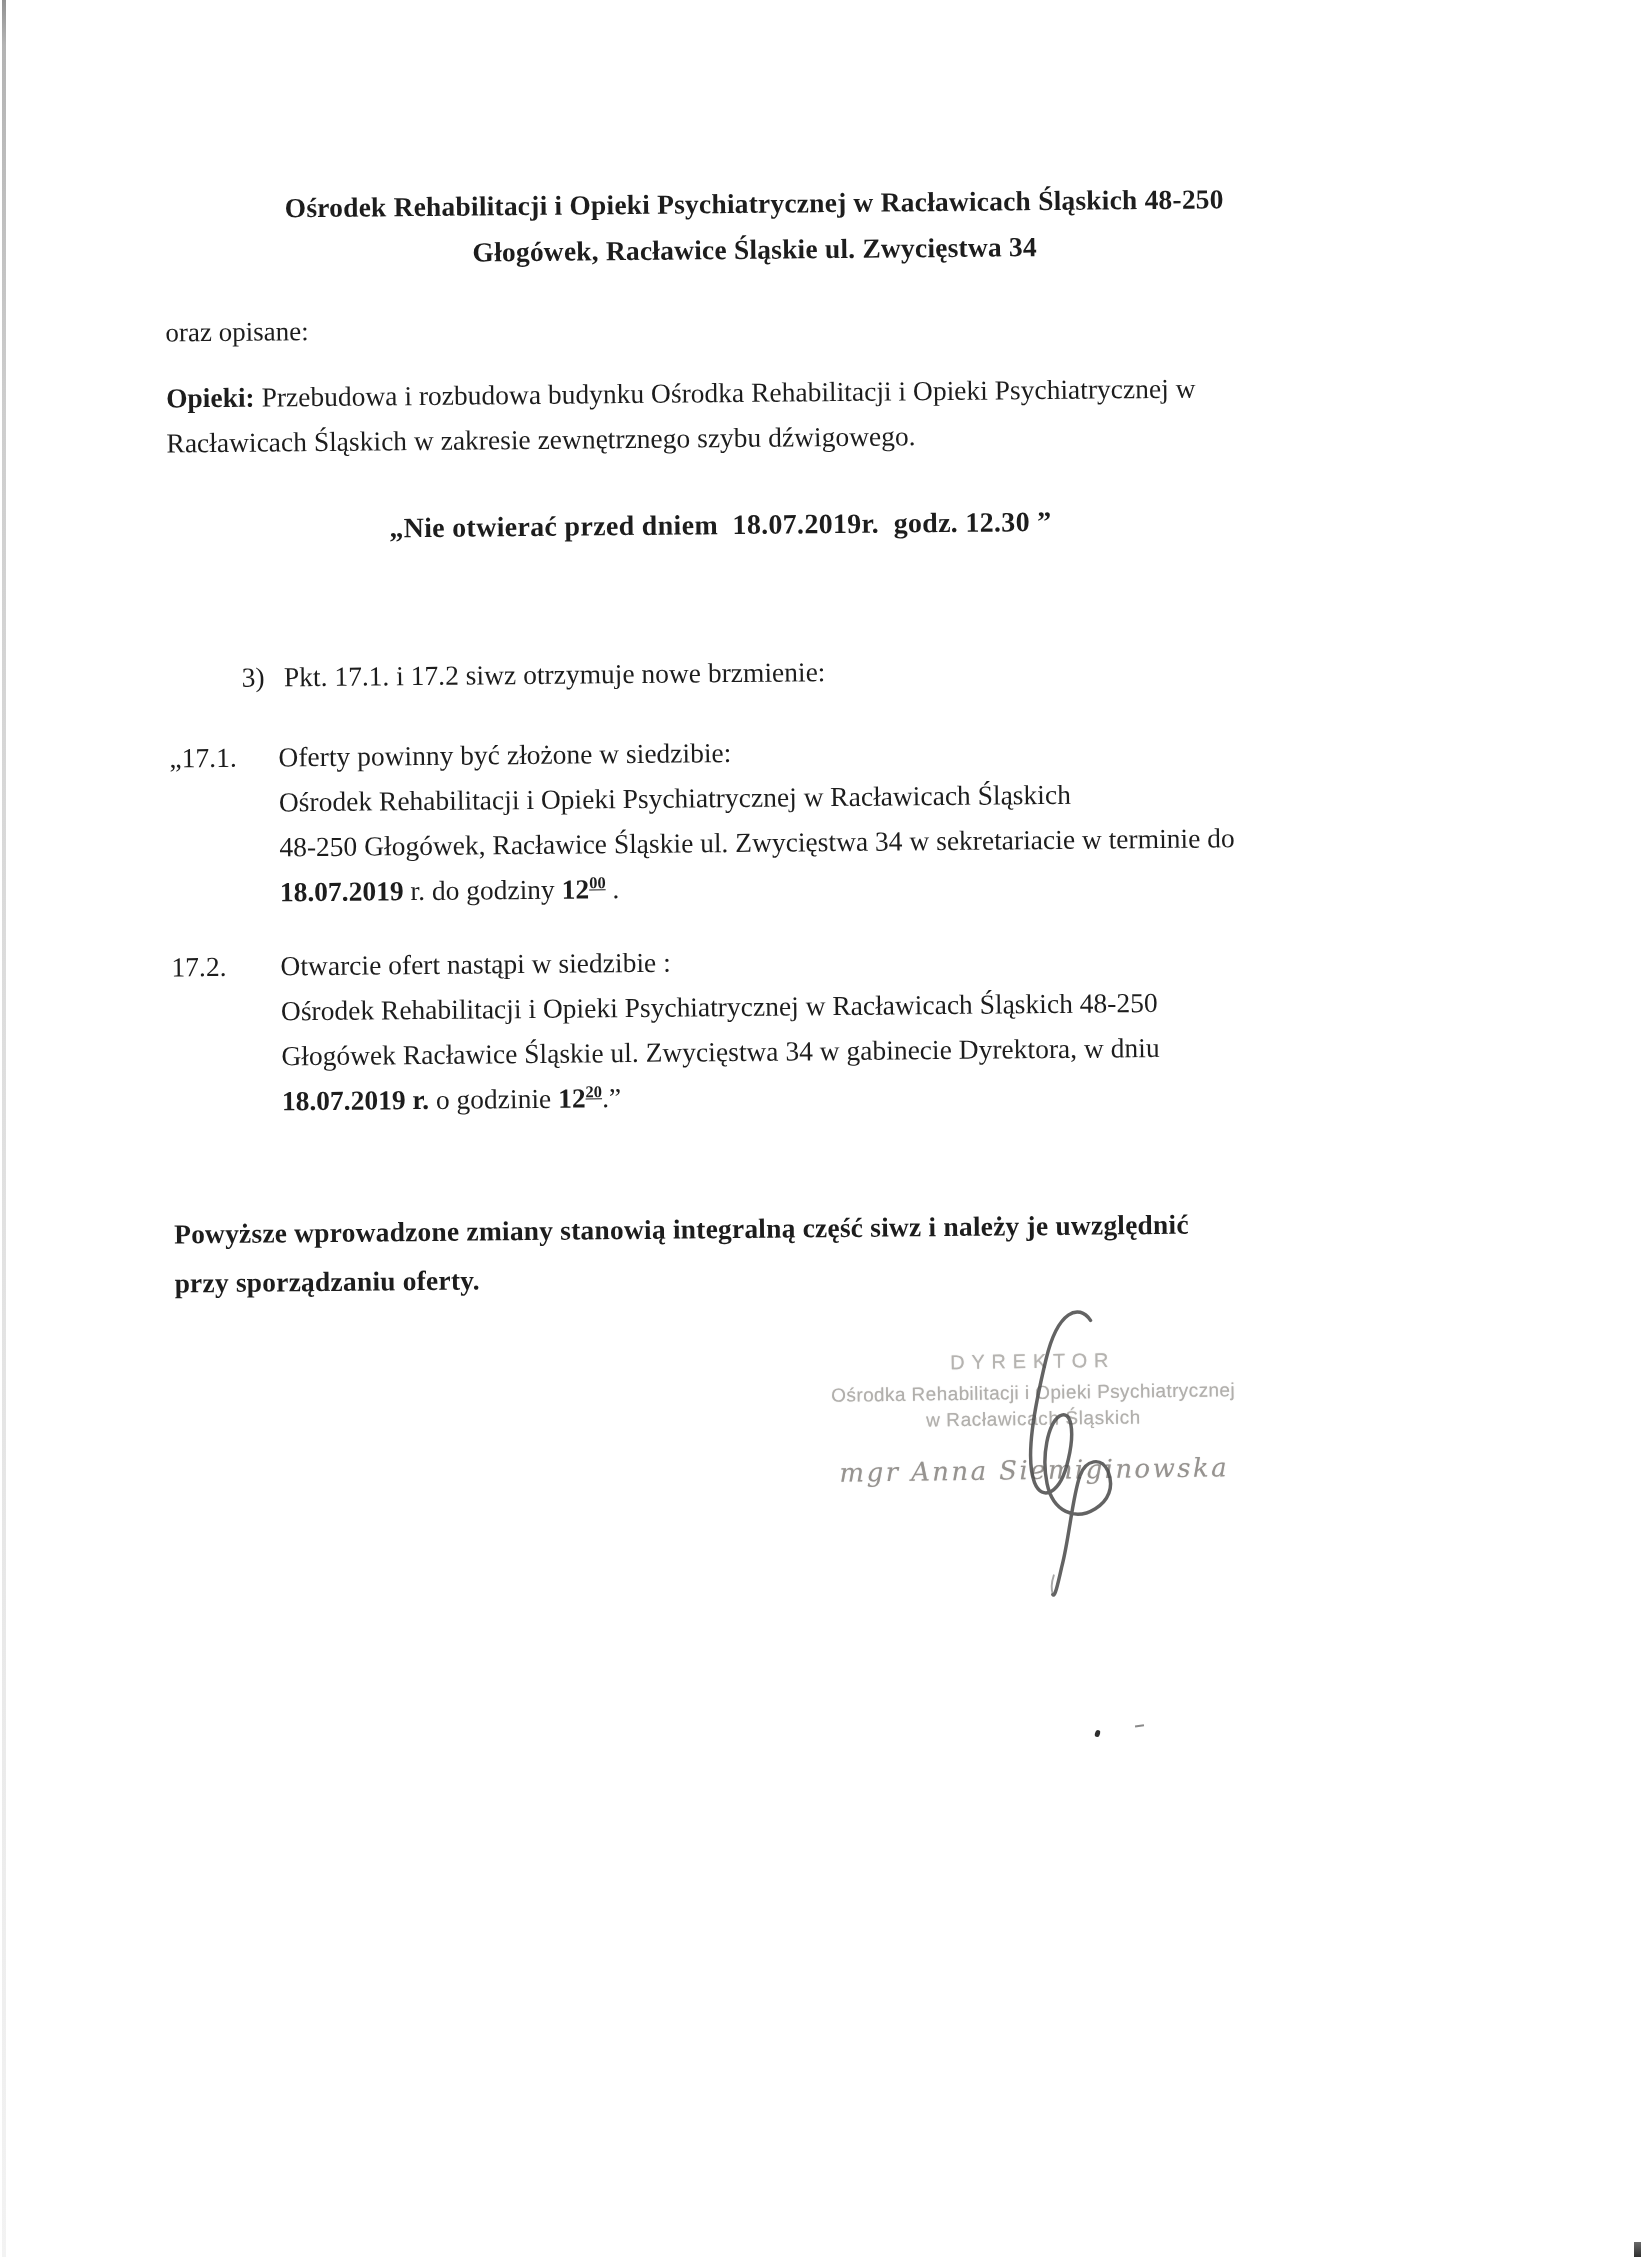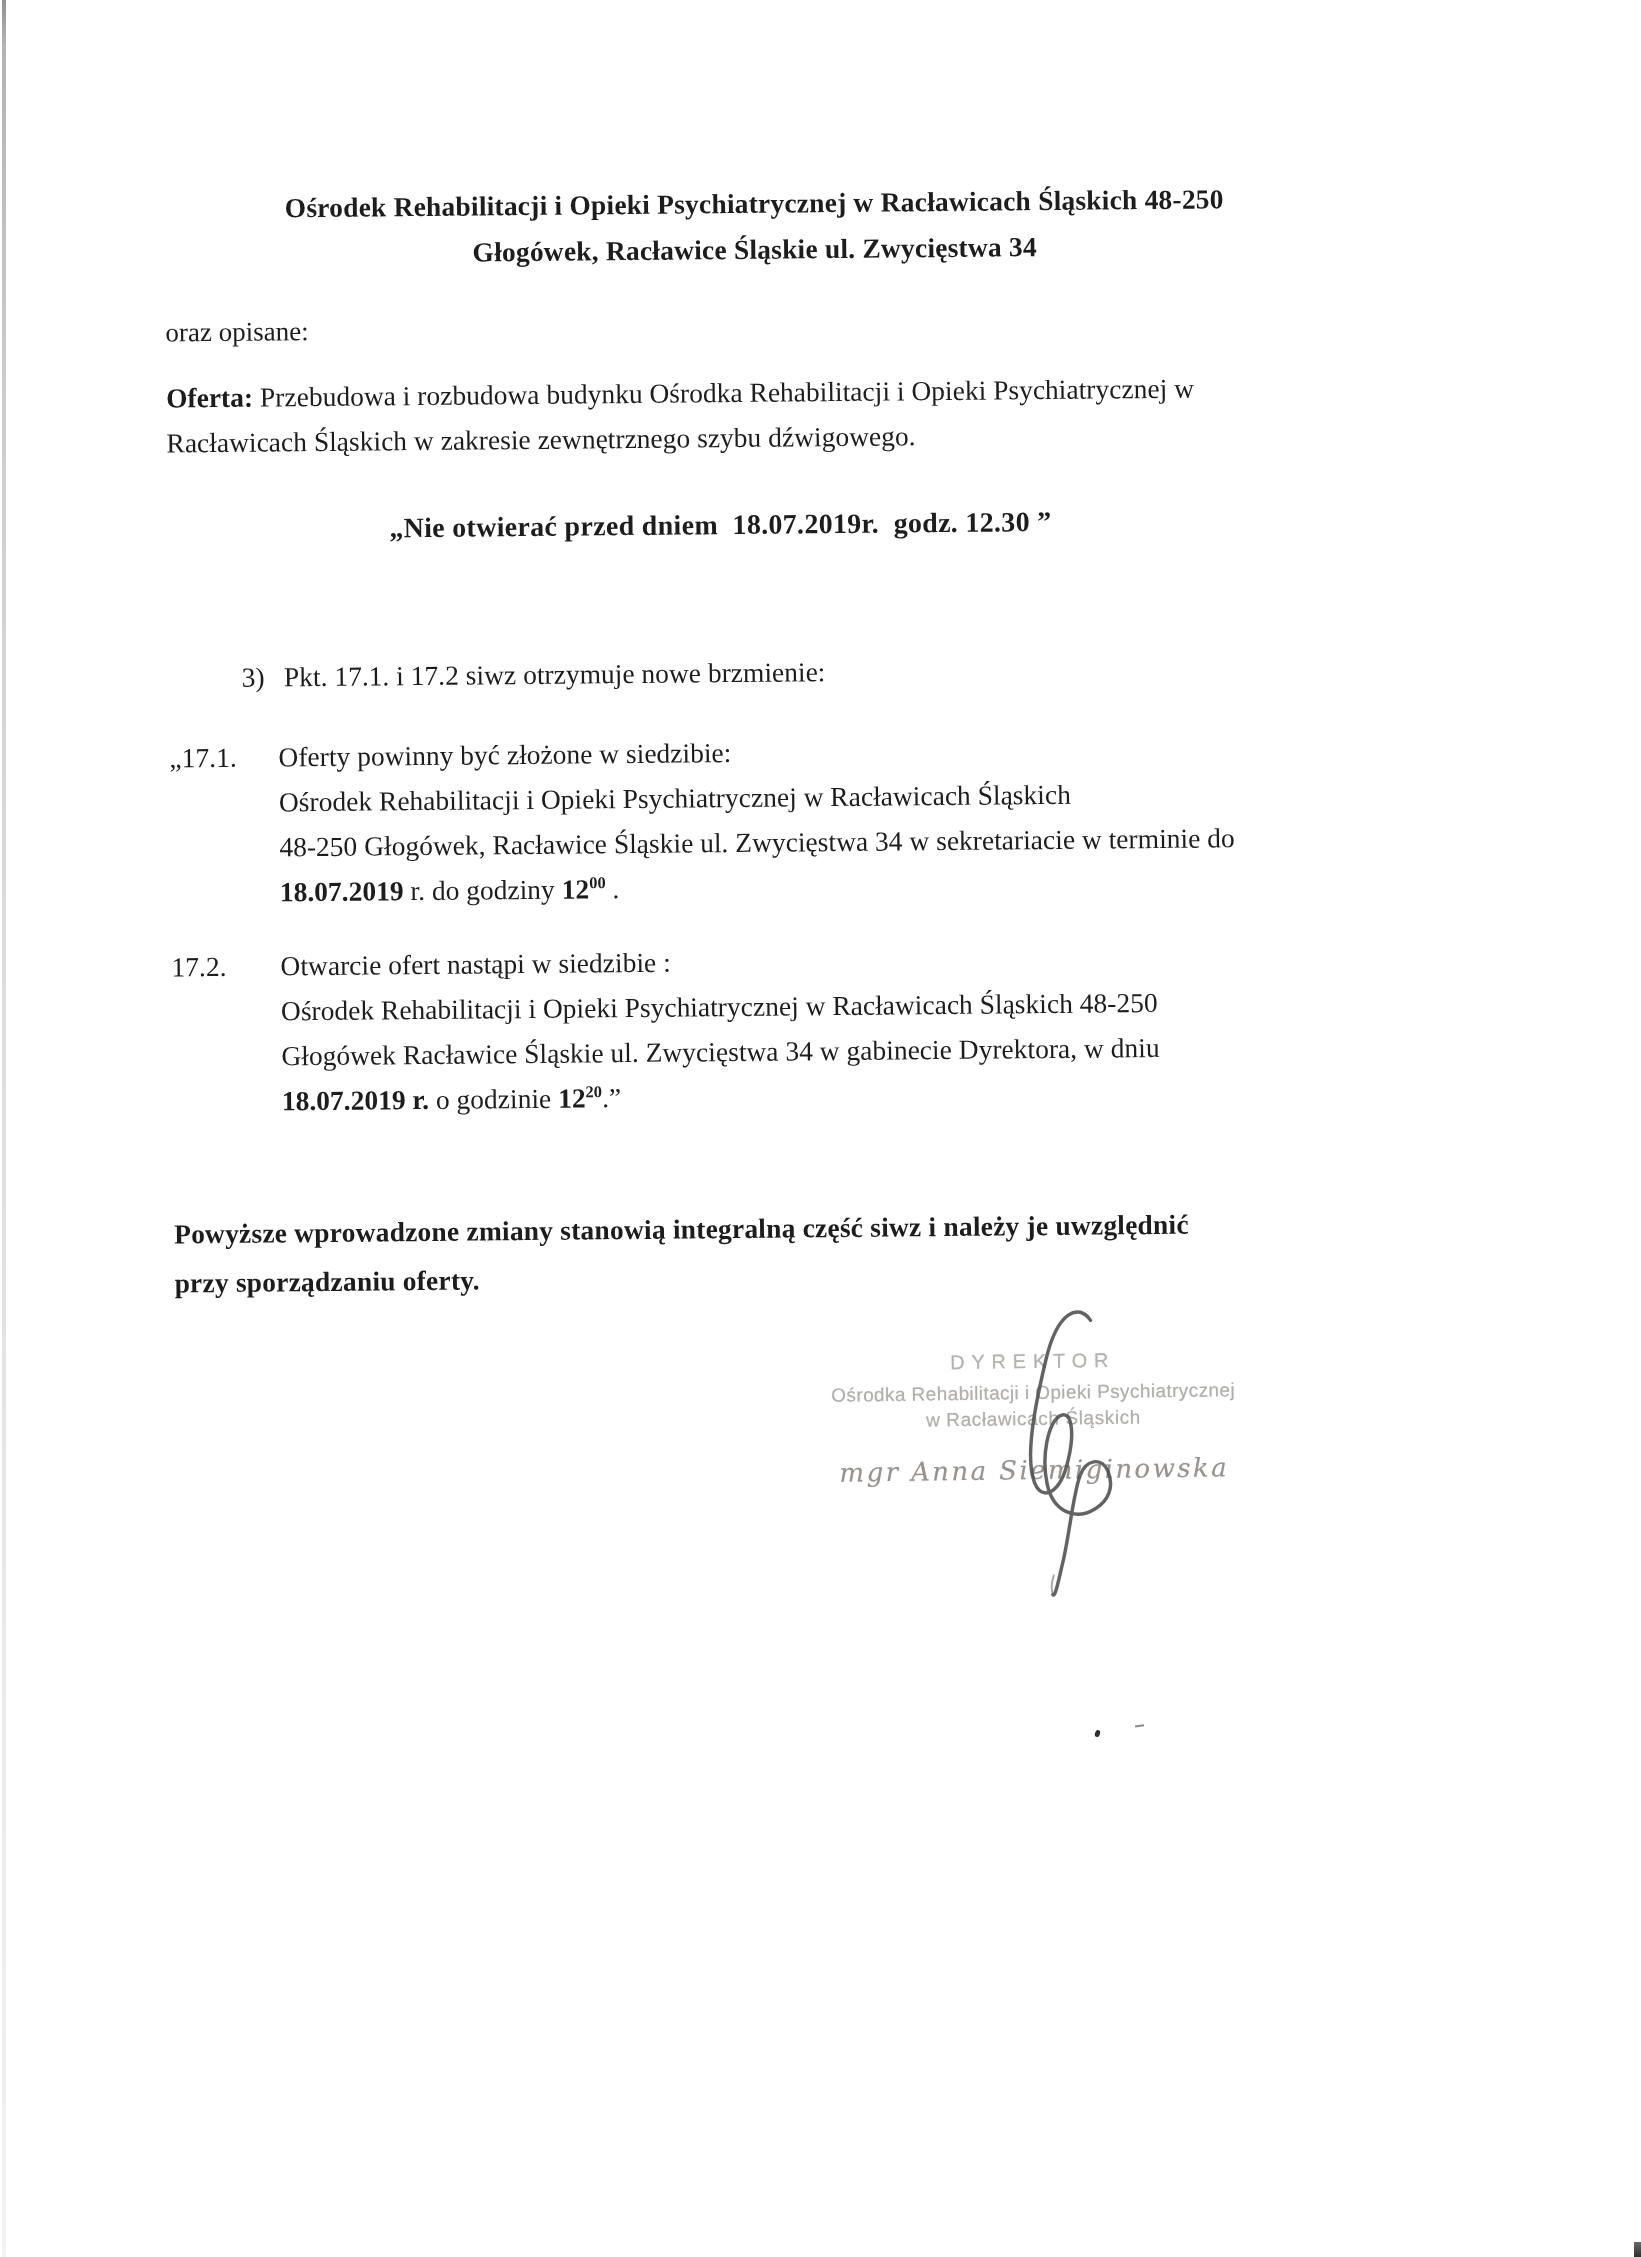--- a/index.html
+++ b/index.html
@@ -62,37 +62,37 @@
     background:linear-gradient(180deg,#6a6a6a,#2f2f2f);
   }
   .speck-1 {
     position:absolute; left:1095px; top:1730px; width:4.8px; height:6.8px;
     background:#2e2e2e; border-radius:60% 40% 50% 50%; transform:rotate(15deg);
   }
   .speck-2 {
     position:absolute; left:1135px; top:1725px; width:8.7px; height:1.9px;
     background:#8a8a8a; transform:rotate(-8deg);
   }
-  sup { font-size:0.6em; line-height:0; vertical-align:super; }
+  sup { font-size:0.6em; line-height:0; vertical-align:super;text-decoration:underline; }
 </style>
 </head>
 <body>
 
 <div class="page">
 
   <div class="content">
 
     <div class="doc-header">
       <div>Ośrodek Rehabilitacji i Opieki Psychiatrycznej w Racławicach Śląskich 48-250</div>
       <div>Głogówek, Racławice Śląskie ul. Zwycięstwa 34</div>
     </div>
 
     <p class="intro">oraz opisane:</p>
 
-    <p class="offer"><span class="b">Oferta:</span><span class="pre"> Przebudowa i rozbudowa budynku Ośrodka Rehabilitacji i Opieki Psychiatrycznej w</span><br><span>Racławicach Śląskich w zakresie zewnętrznego szybu dźwigowego.</span></p>
+    <p class="offer"><span class="b">Opieki:</span><span class="pre"> Przebudowa i rozbudowa budynku Ośrodka Rehabilitacji i Opieki Psychiatrycznej w</span><br><span>Racławicach Śląskich w zakresie zewnętrznego szybu dźwigowego.</span></p>
 
     <p class="notice">„Nie otwierać przed dniem  18.07.2019r.  godz. 12.30 ”</p>
 
     <div class="point3">
       <span>3)</span>
       <span>Pkt. 17.1. i 17.2 siwz otrzymuje nowe brzmienie:</span>
     </div>
 
     <div class="clause clause-171">
       <div class="c-num">„17.1.</div>

